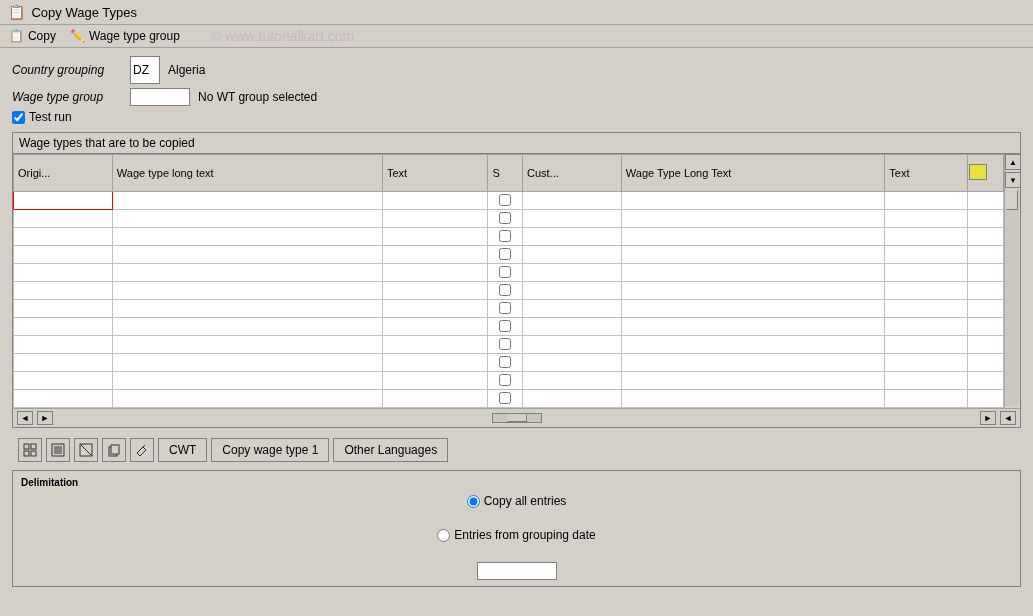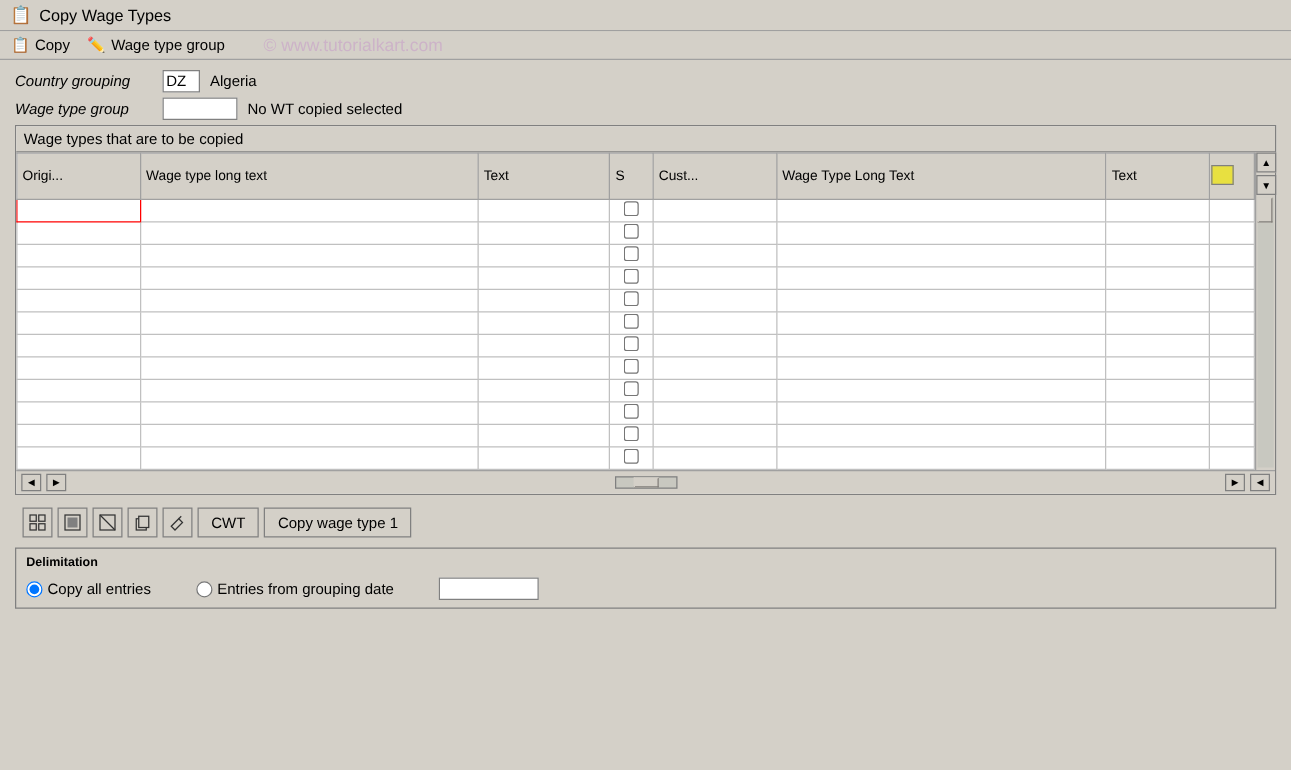--- a/index.html
+++ b/index.html
@@ -68,21 +68,21 @@
       margin-bottom: 4px;
       gap: 8px;
     }
     .form-label {
       width: 110px;
       font-size: 12px;
       font-style: italic;
     }
     .form-input-small {
       width: 30px;
-      height: 18px;
+      height: 28px;
       border: 1px solid #808080;
       background: white;
       font-size: 12px;
       padding: 1px 2px;
     }
     .form-input-medium {
       width: 60px;
       height: 18px;
       border: 1px solid #808080;
       background: white;
@@ -215,21 +215,22 @@
       margin-top: 4px;
     }
     .delimitation-title {
       font-size: 10px;
       margin-bottom: 6px;
       font-weight: bold;
     }
     .delimit-options {
       display: flex;
       align-items: center;
-      gap: 36px;
+      gap: 20px;
+      flex-direction: column;
     }
     .radio-option {
       display: flex;
       align-items: center;
       gap: 4px;
     }
     .date-input {
       width: 80px;
       height: 18px;
       border: 1px solid #808080;
@@ -272,21 +273,25 @@
   <div class="content">
 
     <div class="form-row">
       <span class="form-label">Country grouping</span>
       <input class="form-input-small" type="text" value="DZ" style="">
       <span class="form-value">Algeria</span>
     </div>
     <div class="form-row">
       <span class="form-label">Wage type group</span>
       <input class="form-input-medium" type="text" value="" style="">
-      <span class="form-value">No WT copied selected</span>
+      <span class="form-value">No WT group selected</span>
+    </div>
+    <div class="checkbox-row">
+      <input type="checkbox" checked="" style="">
+      <span>Test run</span>
     </div>
 
     <div class="grid-section">
       <div class="grid-title">Wage types that are to be copied</div>
       <div class="grid-container" style="display:flex;">
         <div style="flex:1; overflow:hidden;">
           <table class="data-grid">
             <thead>
               <tr>
                 <th class="col-origi">Origi...</th>
@@ -483,20 +488,23 @@
         <svg width="14" height="14" viewBox="0 0 14 14">
           <path d="M2 10 L8 4 L11 7 L5 13 Z" fill="none" stroke="#333" stroke-width="1"></path>
           <line x1="8" y1="4" x2="10" y2="2" stroke="#333" stroke-width="1"></line>
         </svg>
       </div>
       <div class="text-btn">
         <span>CWT</span>
       </div>
       <div class="text-btn">
         <span>Copy wage type 1</span>
+      </div>
+      <div class="text-btn">
+        <span>Other Languages</span>
       </div>
     </div>
 
     <div class="delimitation-section">
       <div class="delimitation-title">Delimitation</div>
       <div class="delimit-options">
         <label class="radio-option">
           <input type="radio" name="delimitation" checked="" style="">
           <span>Copy all entries</span>
         </label>

